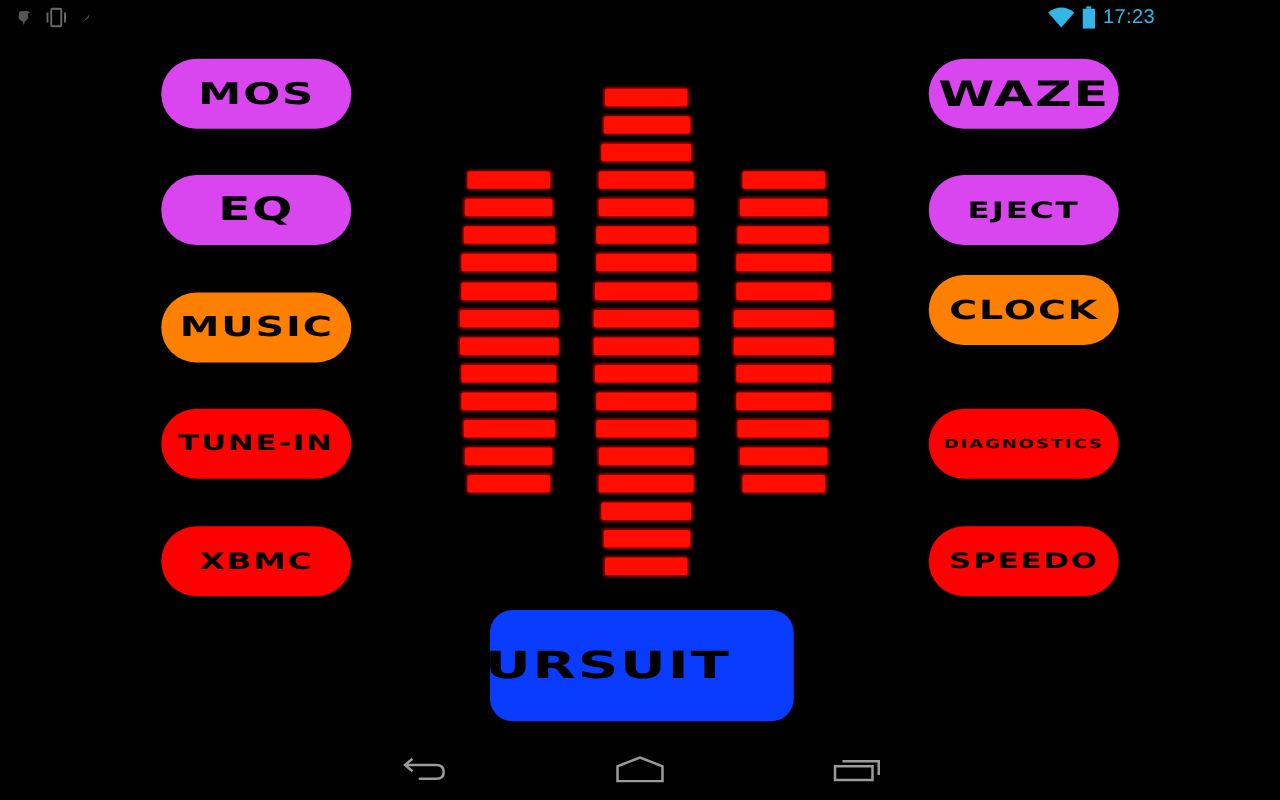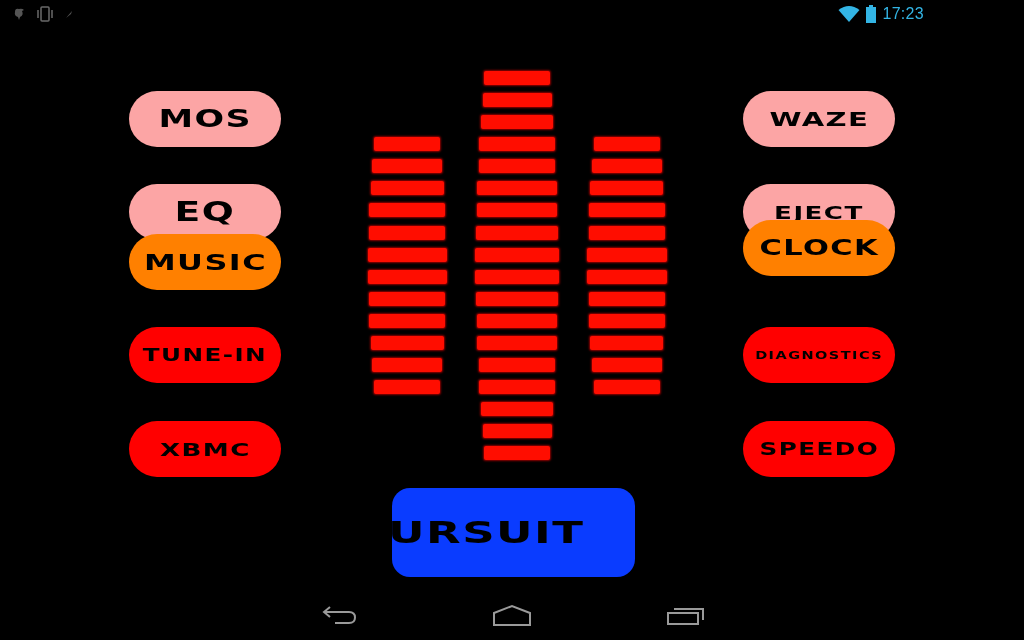--- a/index.html
+++ b/index.html
@@ -14,21 +14,21 @@
   .sb-time { color: #33b5e5; font-size: 16px; font-family: "Liberation Sans", sans-serif; letter-spacing: 0.3px; }
 
   
   .pill {
     position: absolute; width: 152px; height: 56px; border-radius: 28px;
     display: flex; align-items: center; justify-content: center;
     color: #000; font-family: "DejaVu Sans", sans-serif; font-weight: bold;
     cursor: pointer; box-sizing: border-box;
   }
   .pill span { display: inline-block; transform: scaleX(1.45); letter-spacing: 1px; }
-  .pill.yellow { background: #fca5a5; margin-top: 44px; }
+  .pill.yellow { background: #d946ef; }
   .pill.orange { background: #ff8000; }
   .pill.red { background: #ff0000; }
 
   .left-col .pill { left: 129px; }
   .right-col .pill { left: 743px; }
 
   
   .eq-bar {
     position: absolute; height: 14px; background: #ff0d00; border-radius: 2px;
     box-shadow: 0 0 2px 1px rgba(180,0,0,0.8);
@@ -87,21 +87,21 @@
   </div>
   <div class="pill red" style="top:327px;font-size:17px;justify-content:center;">
     <span>TUNE-IN</span>
   </div>
   <div class="pill red" style="top:421px;font-size:18px;">
     <span>XBMC</span>
   </div>
 </div>
 
 <div class="right-col">
-  <div class="pill yellow" style="top:47px;font-size:20px;">
+  <div class="pill yellow" style="top:47px;font-size:28px;">
     <span>WAZE</span>
   </div>
   <div class="pill yellow" style="top:140px;font-size:18px;">
     <span>EJECT</span>
   </div>
   <div class="pill orange" style="top:220px;font-size:21px;">
     <span>CLOCK</span>
   </div>
   <div class="pill red" style="top:327px;font-size:10px;">
     <span>DIAGNOSTICS</span>

